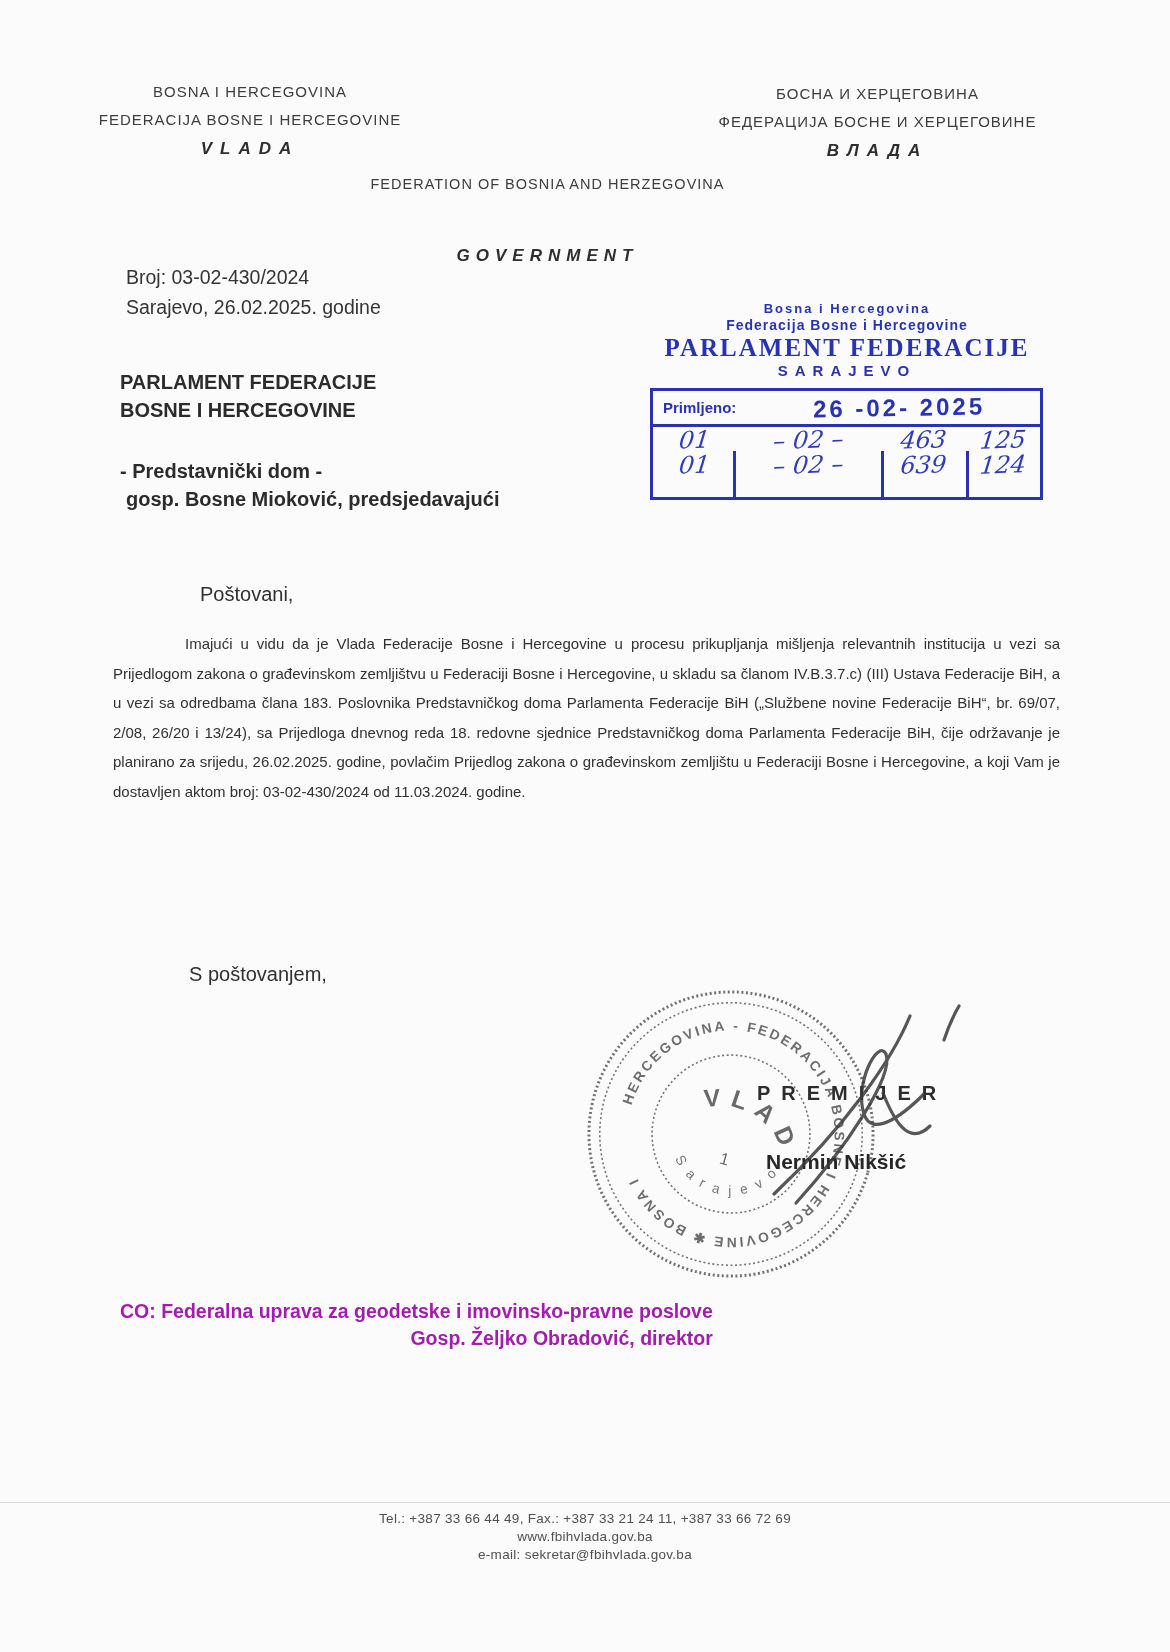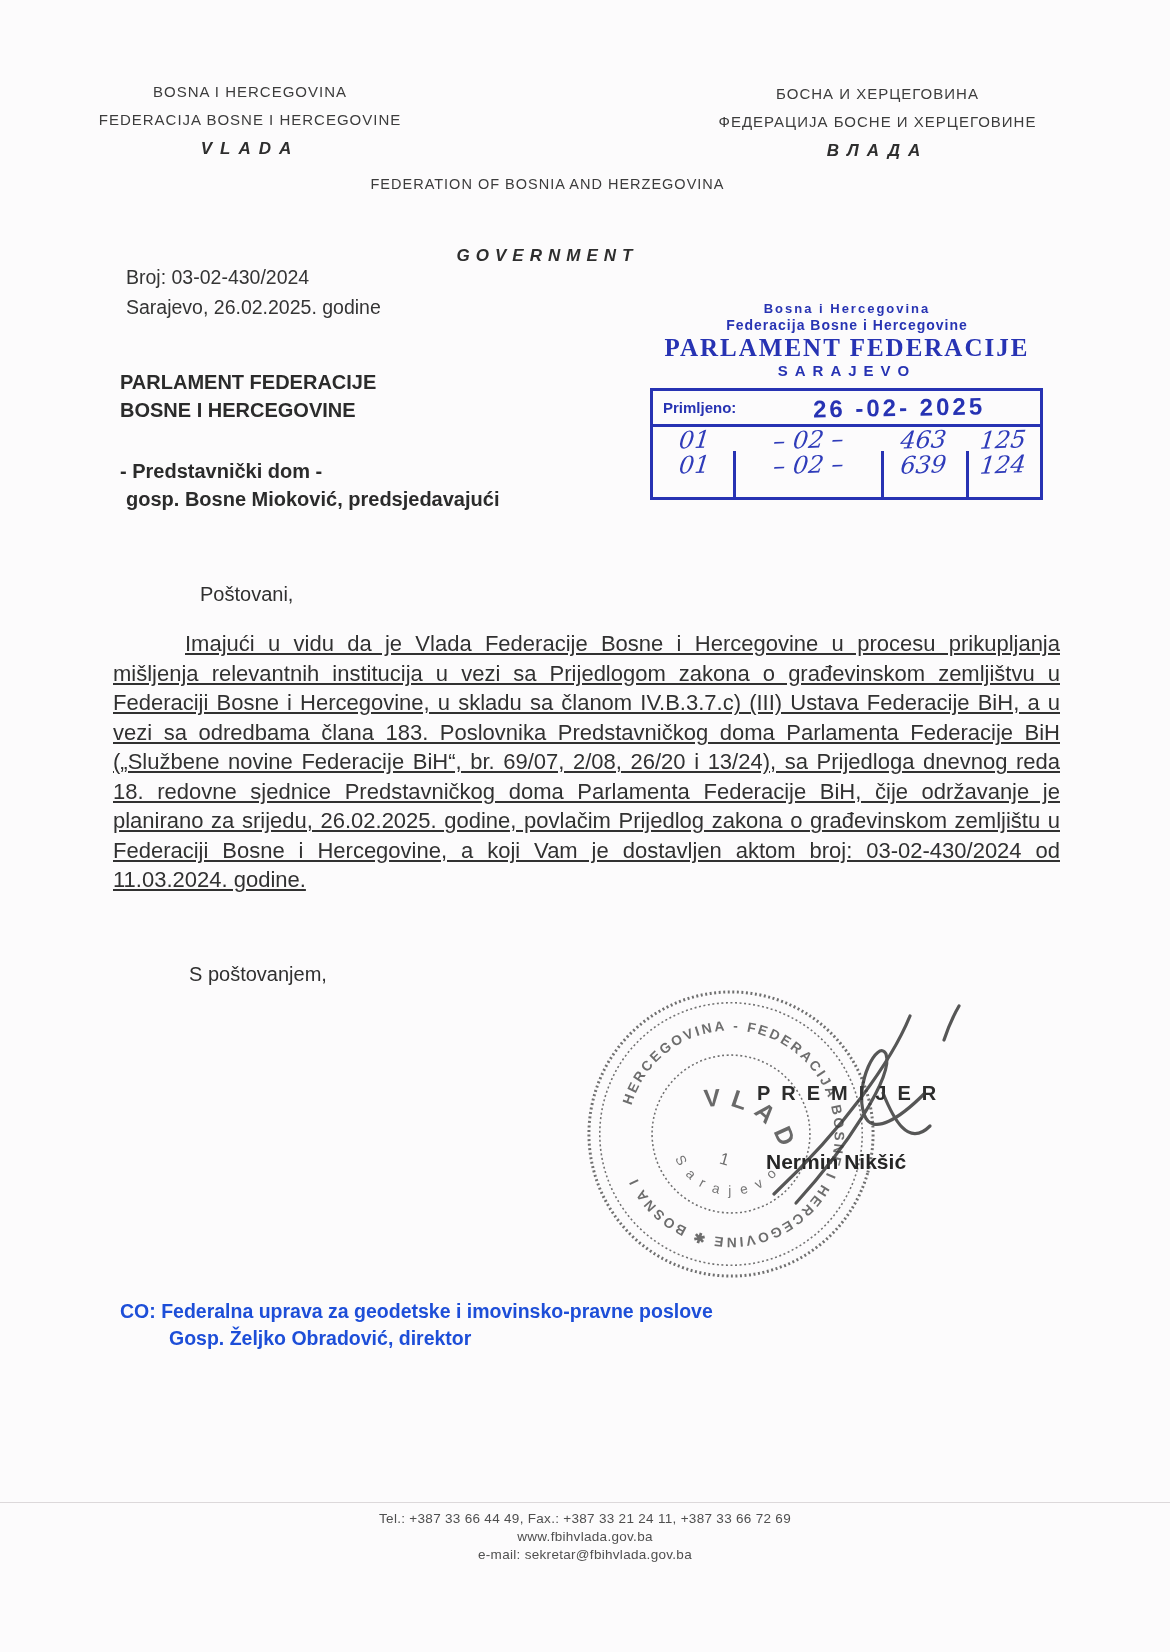--- a/index.html
+++ b/index.html
@@ -29,26 +29,26 @@
   .st-date{font-size:24px;font-weight:bold;letter-spacing:3px;transform:rotate(-1deg);white-space:nowrap;}
   .st-heads{display:flex;border-bottom:2px solid #2733b3;height:27px;align-items:center;}
   .st-h{font-size:14.5px;font-weight:bold;text-align:center;border-right:3px solid #2733b3;letter-spacing:1px;overflow:hidden;white-space:nowrap;}
   .st-h:last-child{border-right:none;}
   .st-datarow{display:flex;height:25px;align-items:center;}
   .st-c{font-size:24px;text-align:center;font-style:italic;font-family:"DejaVu Serif",serif;transform:skewX(-8deg) rotate(-2deg);color:#2f3cba;overflow:visible;white-space:nowrap;line-height:24px;}
   .cw1{width:83px;} .cw2{width:145px;} .cw3{width:85px;} .cw4{width:74px;}
   .st-vline{position:absolute;top:60px;bottom:0;width:3px;background:#2733b3;}
   
   .salut{font-size:20px;color:#303030;}
-  .para{font-size:22px;line-height:29.5px;text-align:justify;text-indent:72px;color:#313131;text-decoration:underline;}
+  .para{font-size:15px;line-height:29.5px;text-align:justify;text-indent:72px;color:#313131;}
   
   .premier{font-size:20px;font-weight:bold;letter-spacing:11px;color:#2c2c2c;}
   .signame{font-size:21px;font-weight:bold;color:#262626;}
   
-  .cc{font-size:19.5px;font-weight:bold;color:#1d4ed8;line-height:27px;}
+  .cc{font-size:19.5px;font-weight:bold;color:#a21caf;line-height:27px;text-align:right;}
   
   .foot{font-size:13.5px;color:#4f4f4f;line-height:18px;letter-spacing:.3px;}
   .foot-rule{height:1px;background:#dcd8da;}
   .seal-wrap{transform:rotate(16deg);opacity:.82;}
 </style>
 </head>
 <body>
 
 <div class="page">
 

